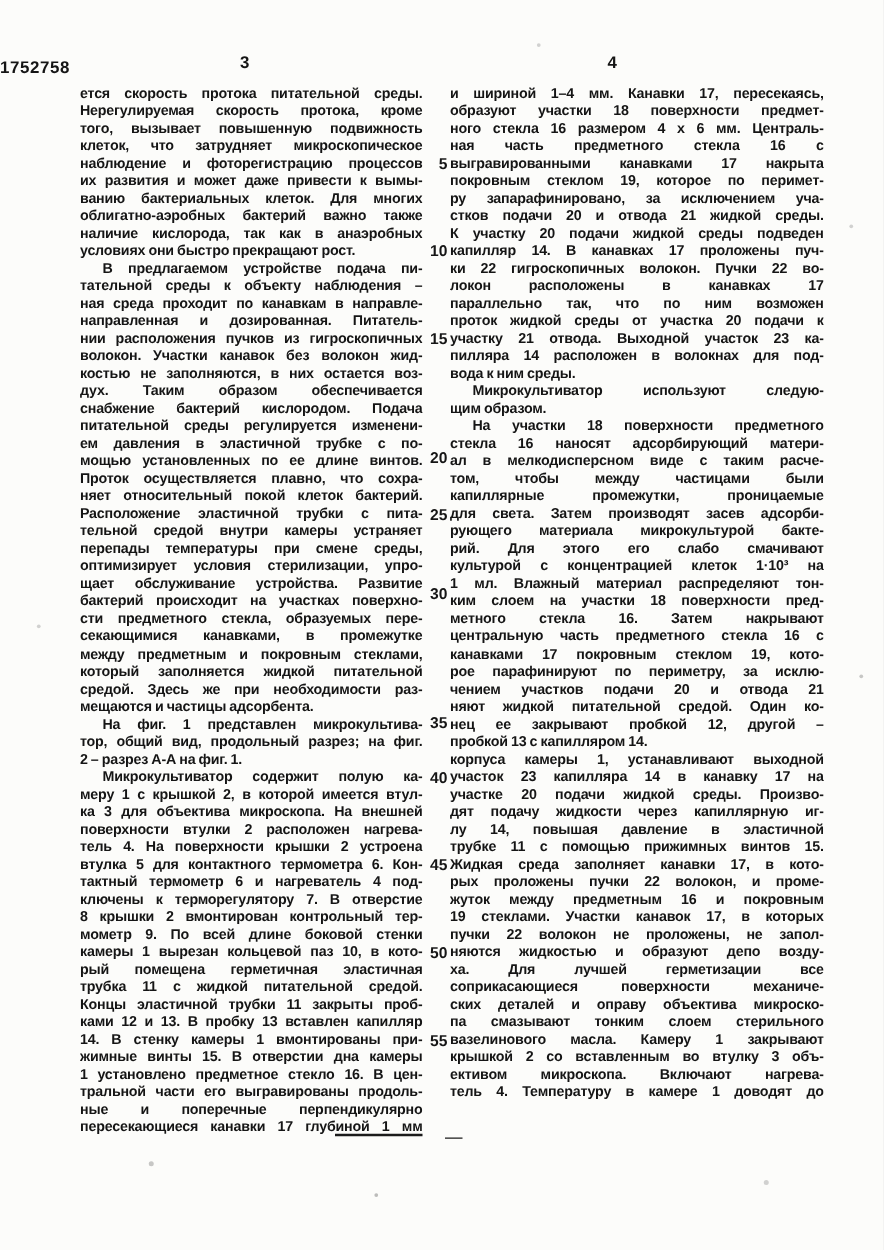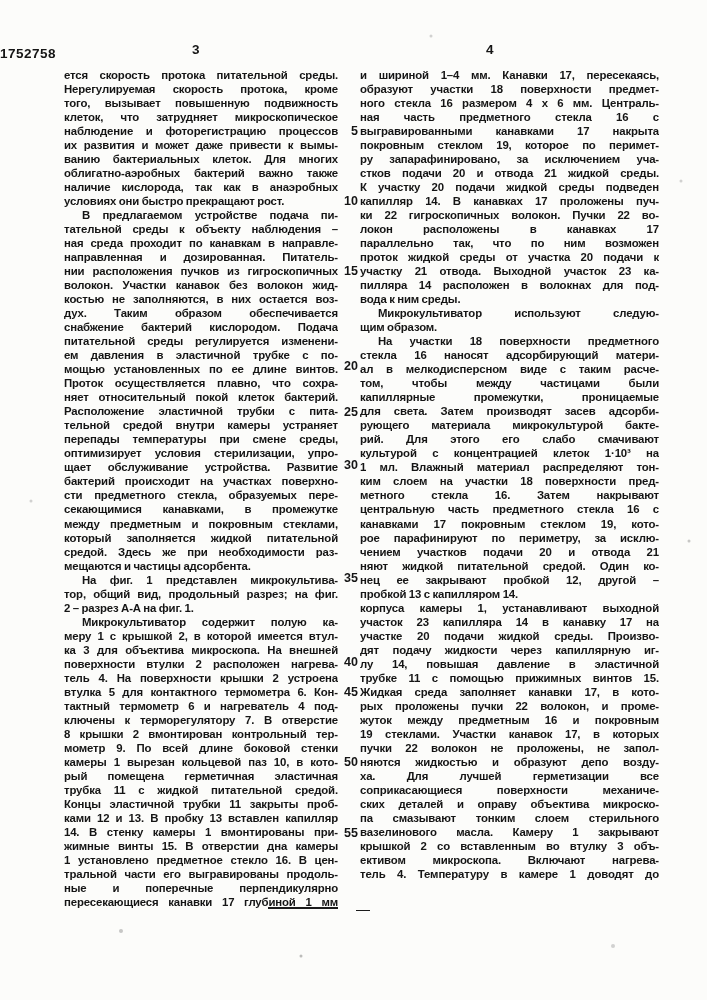--- a/index.html
+++ b/index.html
@@ -132,23 +132,23 @@
       <div class="line">ные и поперечные перпендикулярно</div>
       <div class="line">пересекающиеся канавки 17 глубиной 1 мм</div>
     </div>
 
   <div class="gutter" id="gutter">
       <div class="num" style="top: 56.12px;">5</div>
       <div class="num" style="top: 126.27px;">10</div>
       <div class="num" style="top: 196.42px;">15</div>
       <div class="num" style="top: 266.57px; margin-top: 24px;">20</div>
       <div class="num" style="top: 336.72px;">25</div>
-      <div class="num" style="top: 390px;">30</div>
+      <div class="num" style="top: 400px;">30</div>
       <div class="num" style="top: 503px;">35</div>
-      <div class="num" style="top: 547.17px; margin-top: 40px;">40</div>
+      <div class="num" style="top: 547.17px;">40</div>
       <div class="num" style="top: 617.32px;">45</div>
       <div class="num" style="top: 687.47px;">50</div>
       <div class="num" style="top: 757.62px;">55</div>
     </div>
 
   <div class="textblock col-right" id="col-right">
       <div class="line">и шириной 1–4 мм. Канавки 17, пересекаясь,</div>
       <div class="line">образуют участки 18 поверхности предмет-</div>
       <div class="line">ного стекла 16 размером 4 х 6 мм. Централь-</div>
       <div class="line">ная часть предметного стекла 16 с</div>

